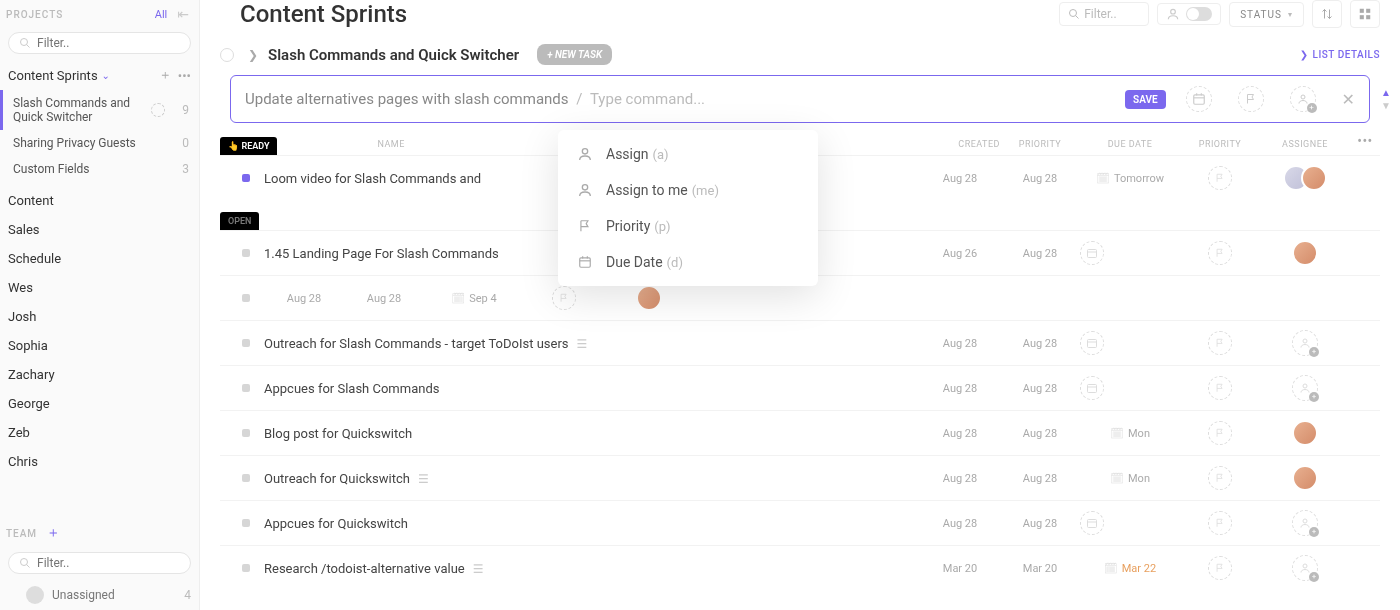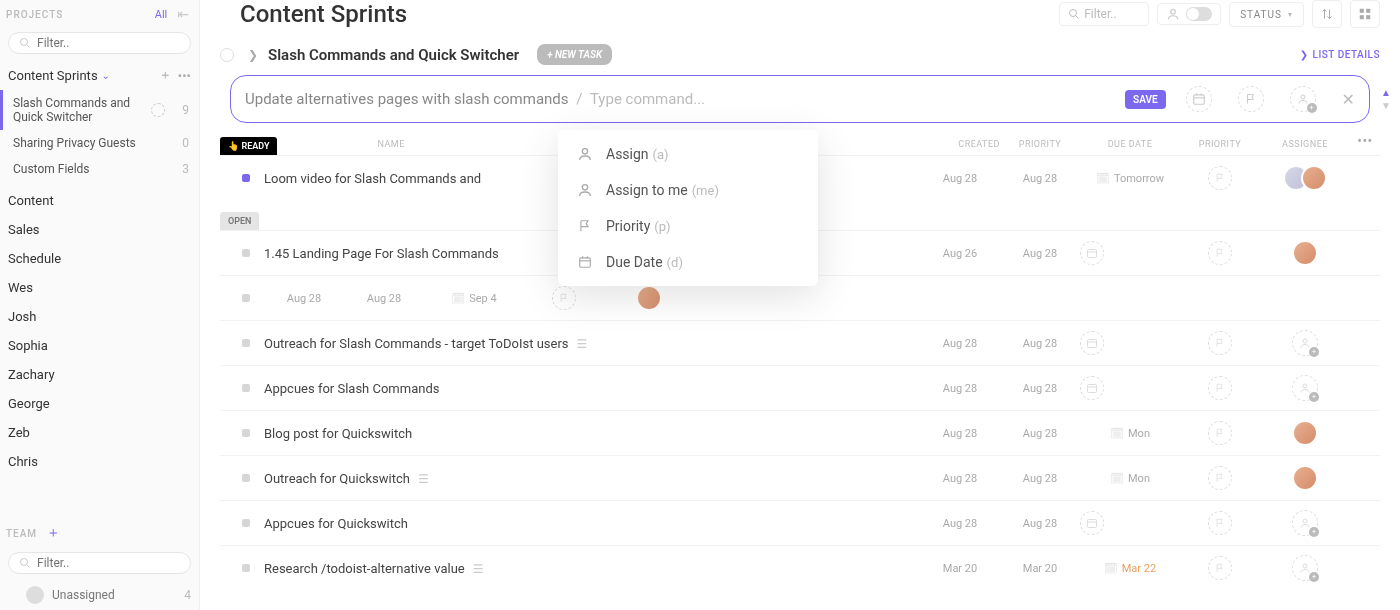--- a/index.html
+++ b/index.html
@@ -43,42 +43,42 @@
   .sq-btn { border: 1px solid #eee; border-radius: 4px; width: 30px; height: 28px; display: flex; align-items: center; justify-content: center; color: #aaa; cursor: pointer; }
 
   .section-row { display: flex; align-items: center; padding: 10px 20px 10px 20px; }
   .open-circle { width: 14px; height: 14px; border: 1.5px solid #ddd; border-radius: 50%; margin-right: 14px; }
   .chevr { color: #aaa; margin-right: 10px; font-size: 12px; }
   .section-title { font-size: 15px; font-weight: 600; color: #333; }
   .newtask-btn { margin-left: 18px; background: #bbb; color: #fff; font-size: 10px; font-weight: 600; padding: 5px 10px; border-radius: 8px; cursor: pointer; font-style: italic; }
   .list-details { margin-left: auto; color: #7b68ee; font-size: 10px; letter-spacing: 0.5px; font-weight: 500; display: flex; align-items: center; gap: 4px; }
 
   
-  .compose { margin: 0 30px 0 30px; border: 1.5px solid #7b68ee; border-radius: 16px; display: flex; align-items: center; padding: 10px 14px; position: relative; }
+  .compose { margin: 0 30px 0 30px; border: 1.5px solid #7b68ee; border-radius: 6px; display: flex; align-items: center; padding: 10px 14px; position: relative; }
   .compose .text { flex: 1; font-size: 15px; color: #888; }
   .compose .typed { color: #888; }
   .compose .slash { color: #bbb; margin: 0 4px; }
   .compose .hint { color: #bbb; }
   .save-chip { background: #7b68ee; color: #fff; font-size: 10px; font-weight: 600; padding: 4px 8px; border-radius: 4px; margin-right: 20px; }
   .compose-ic { width: 26px; height: 26px; border: 1px dashed #ddd; border-radius: 50%; margin-right: 26px; display: flex; align-items: center; justify-content: center; color: #ccc; }
   .compose-close { color: #bbb; font-size: 16px; cursor: pointer; }
   .compose-arrows { position: absolute; right: -22px; top: 50%; transform: translateY(-50%); display: flex; flex-direction: column; gap: 2px; color: #7b68ee; font-size: 10px; }
 
   
   .dropdown { position: absolute; left: 558px; top: 130px; width: 260px; background: #fff; border-radius: 6px; box-shadow: 0 10px 40px rgba(0,0,0,0.12); padding: 6px 0; z-index: 100; }
   .dd-item { display: flex; align-items: center; padding: 10px 16px; cursor: pointer; }
   .dd-ic { width: 22px; color: #aaa; margin-right: 10px; display: flex; justify-content: center; }
   .dd-label { font-size: 14px; color: #555; }
   .dd-hint { font-size: 13px; color: #bbb; margin-left: 4px; }
 
   
   .table-wrap { padding: 8px 20px 0 20px; position: relative; }
   .status-tag { display: inline-block; font-size: 9px; font-weight: 600; padding: 4px 8px; border-radius: 3px 3px 0 0; color: #fff; }
   .status-ready { background: #000000; }
-  .status-open { background: #e5e5e5; color: #777; }
+  .status-open { background: #000000; color: #777; }
   .col-head { display: flex; font-size: 9px; letter-spacing: 0.5px; color: #bbb; padding: 2px 0 6px 0; align-items: flex-end; }
   .col-name   { flex: 1; padding-left: 100px; }
   .col-created{ width: 80px; text-align: right; }
   .col-updated{ width: 80px; text-align: center; }
   .col-due    { width: 100px; text-align: center; }
   .col-pri    { width: 80px; text-align: center; }
   .col-ass    { width: 90px; text-align: center; }
   .col-more   { width: 30px; text-align: center; color: #aaa; font-size: 14px; }
 
   .task-row { display: flex; align-items: center; border-top: 1px solid #f2f2f2; padding: 9px 0; font-size: 13px; color: #444; cursor: pointer; }

